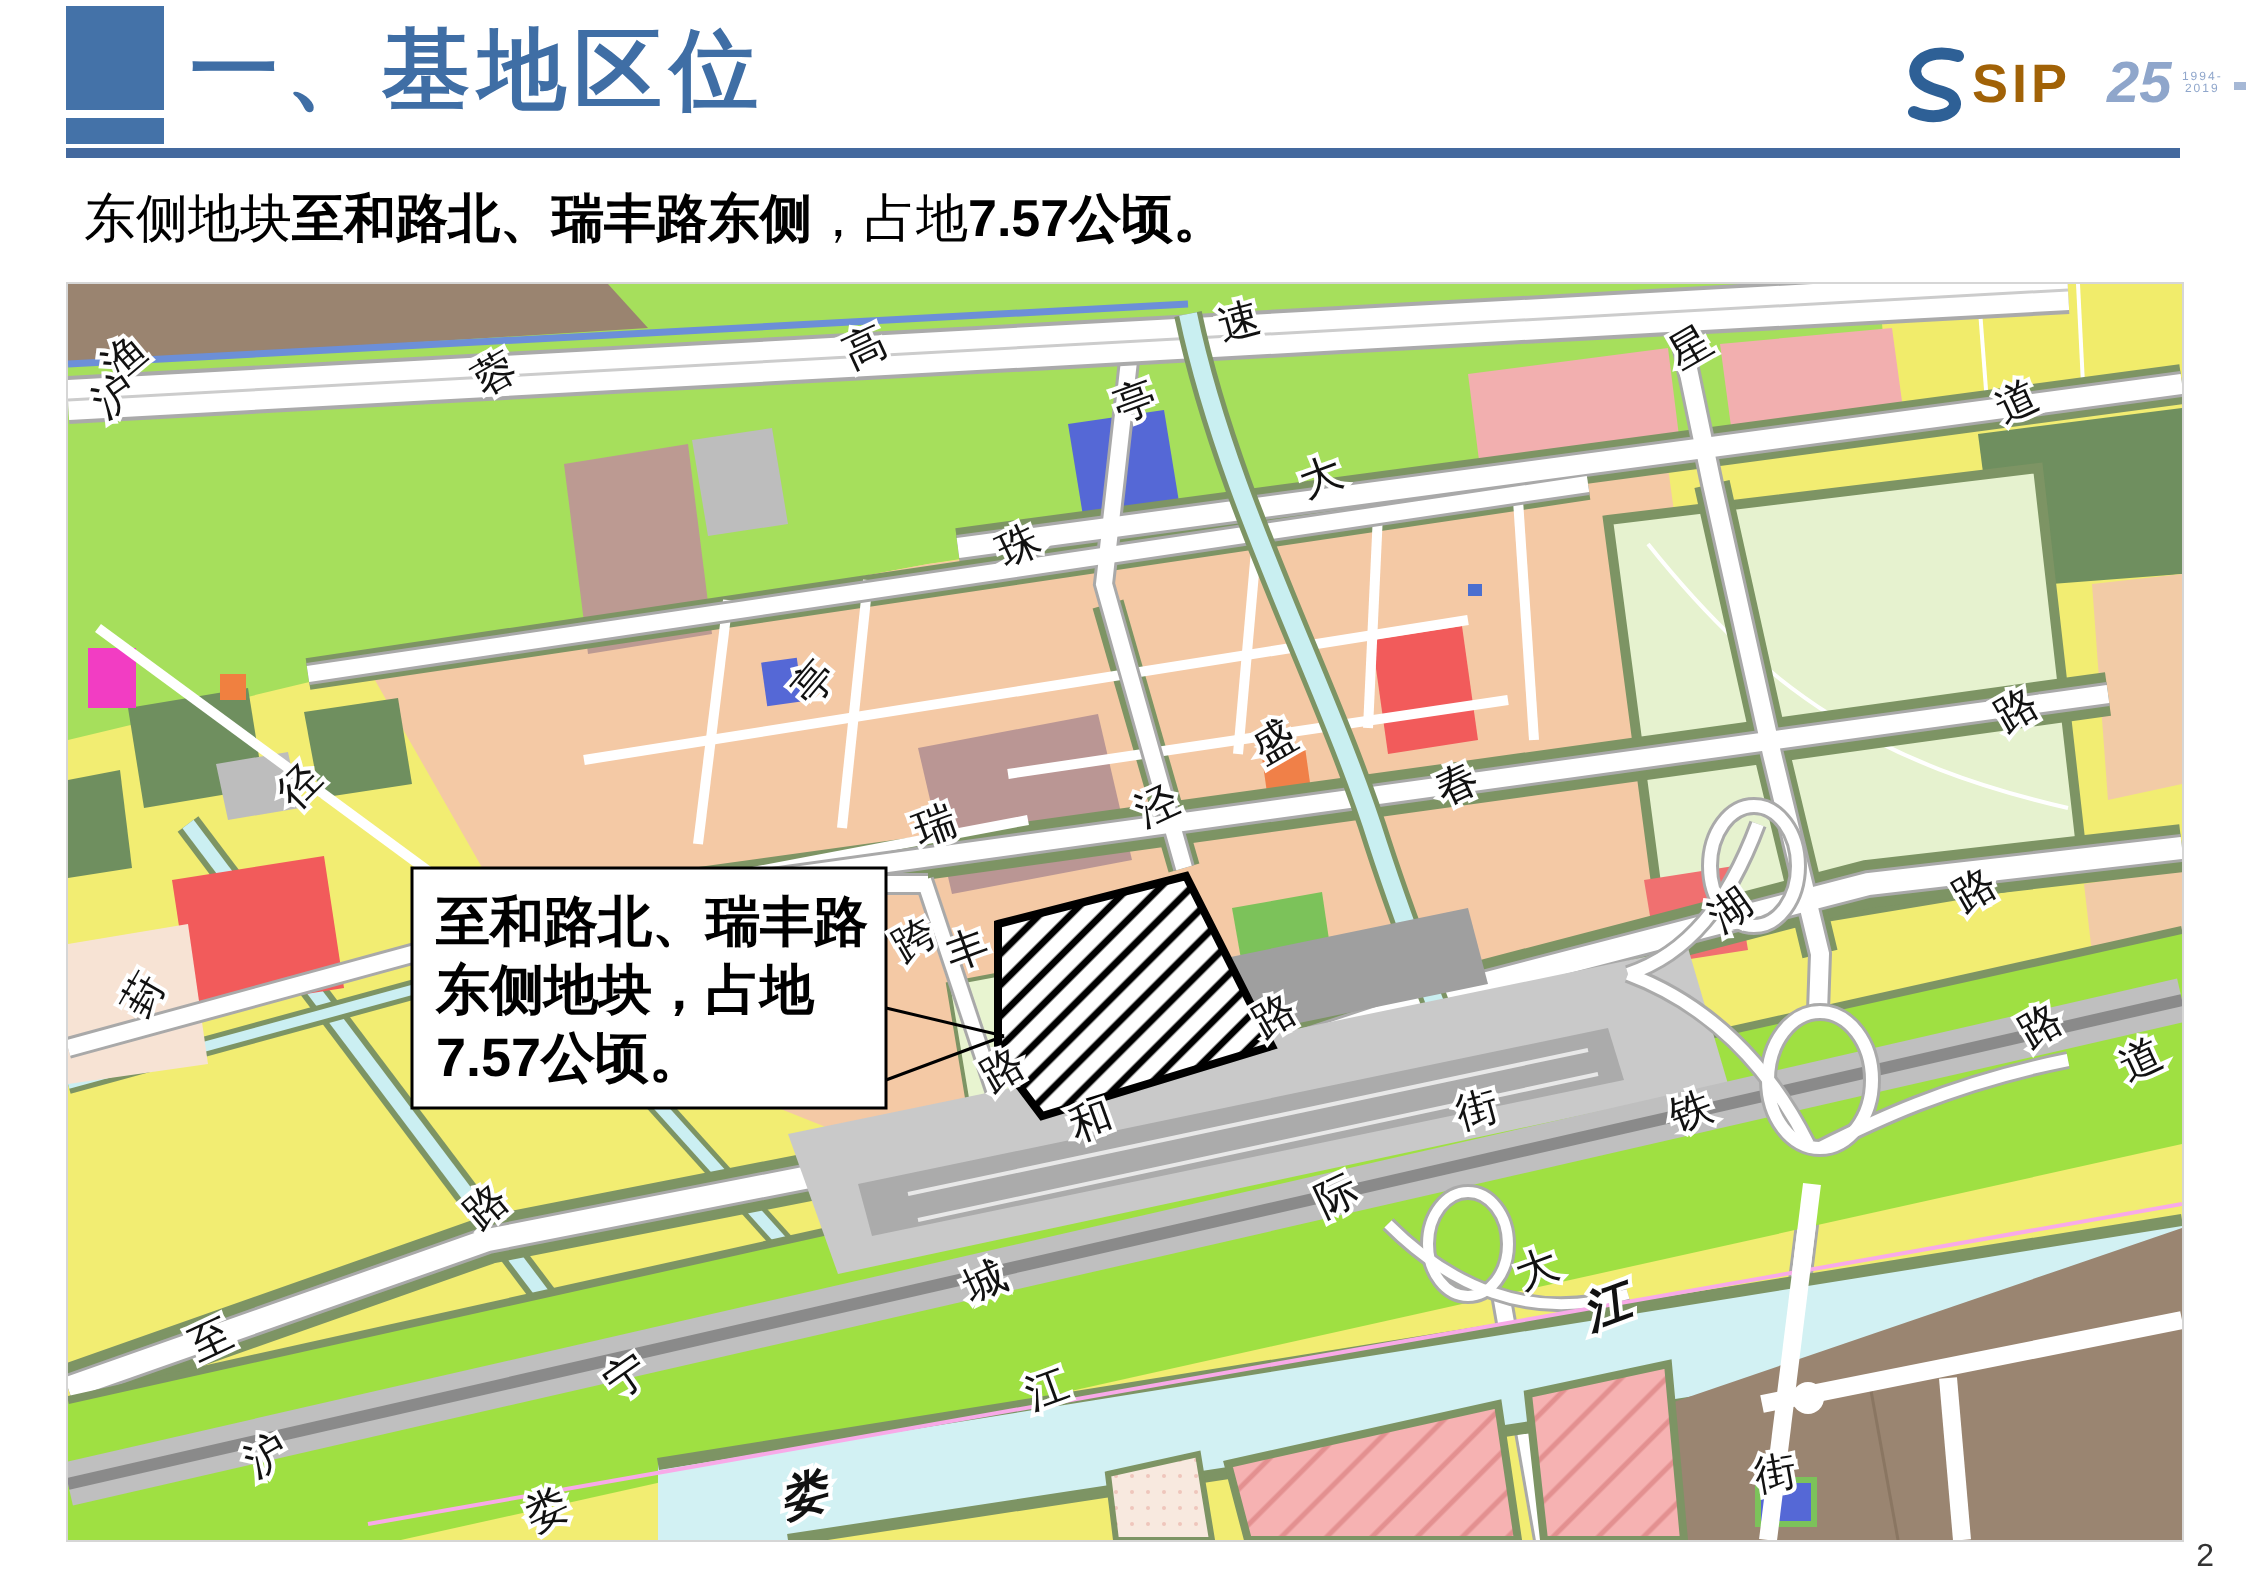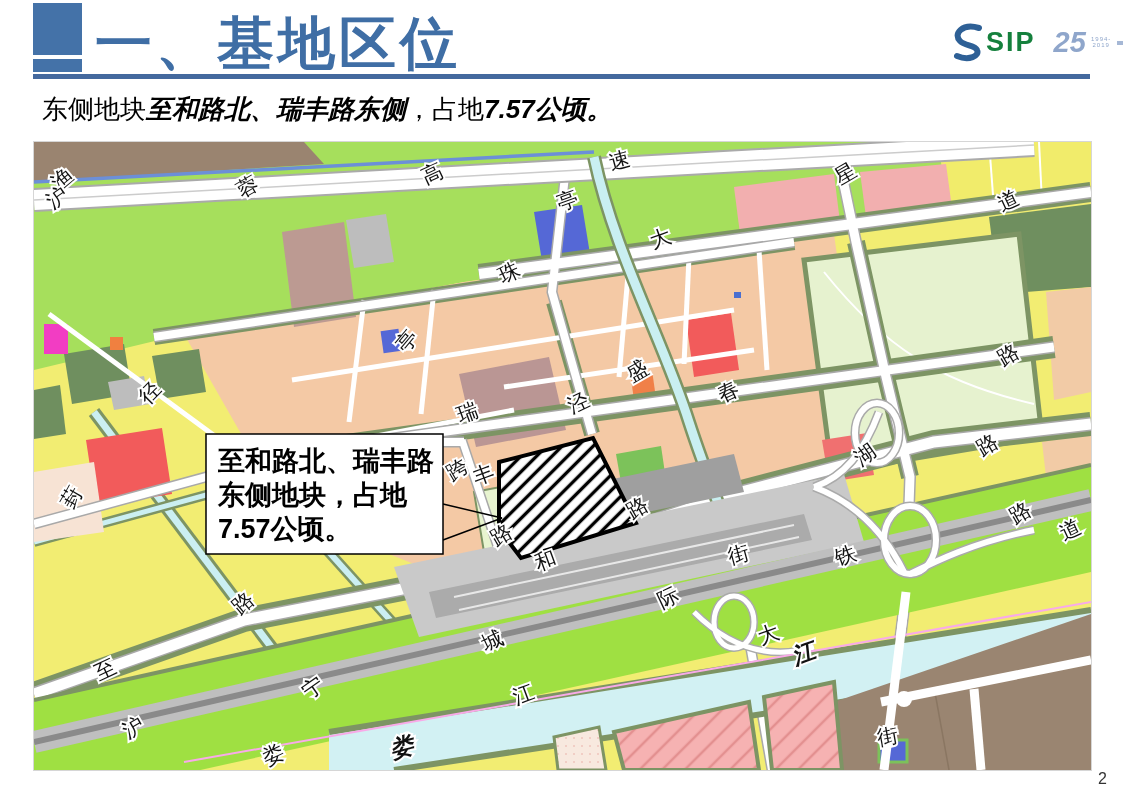--- a/index.html
+++ b/index.html
@@ -1,33 +1,33 @@
 <!DOCTYPE html>
 <html><head>
 <meta charset="utf-8">
 <style>
   html,body{margin:0;padding:0;}
   body{width:1123px;height:794px;background:#fff;position:relative;overflow:hidden;
        font-family:"Liberation Sans","DejaVu Sans",sans-serif;}
   
   .hdr-sq-big{position:absolute;left:33px;top:3px;width:49px;height:52px;background:#4472A8;}
   .hdr-sq-bar{position:absolute;left:33px;top:59px;width:49px;height:13px;background:#4472A8;}
-  .hdr-title{position:absolute;left:95px;top:6px;font-size:57px;font-weight:bold;color:#3F6EA5;letter-spacing:4px;}
+  .hdr-title{position:absolute;left:95px;top:6px;font-size:44px;font-weight:bold;color:#3F6EA5;letter-spacing:4px;}
   .hdr-rule{position:absolute;left:33px;top:74px;width:1057px;height:5px;background:#44699E;}
   
   .logo{position:absolute;left:950px;top:16px;width:160px;height:52px;display:flex;align-items:center;}
   .logo-s{margin-right:2px;}
-  .logo-sip{font-size:27px;font-weight:bold;color:#15803d;letter-spacing:2px;}
+  .logo-sip{font-size:27px;font-weight:bold;color:#a16207;letter-spacing:2px;}
   .logo-div{width:1px;height:38px;background:#9AAFC9;margin:0 8px 0 10px;}
   .logo-25{font-size:29px;font-weight:bold;font-style:italic;color:#8FA6CB;line-height:26px;}
   .logo-cap{font-size:6px;color:#8FA6CB;letter-spacing:1px;text-align:center;}
   .logo-capbar{height:4px;width:56px;background:linear-gradient(90deg,#8FA6CB 70%,#B9C8DD);opacity:.8;margin-top:1px;}
   
   .subtitle{position:absolute;left:42px;top:92px;font-size:26px;color:#000;}
-  .subtitle b{font-weight:bold;font-style:italic;}
+  .subtitle b{font-weight:bold;}
   
   .map-wrap{position:absolute;left:33px;top:141px;width:1057px;height:628px;border:1px solid #D6D6D6;background:#F2ED72;}
   svg{display:block;}
   .mlbl{font-size:21px;fill:#111;stroke:#fff;stroke-width:4px;paint-order:stroke;
         text-anchor:middle;dominant-baseline:middle;font-family:"Liberation Sans","DejaVu Sans",sans-serif;}
   .blbl{font-weight:bold;font-style:italic;font-size:23px;}
   .co-line{font-size:27px;font-weight:bold;fill:#000;font-family:"Liberation Sans","DejaVu Sans",sans-serif;}
   
   .pageno{position:absolute;right:16px;bottom:6px;font-size:16px;color:#333;}
 </style>

